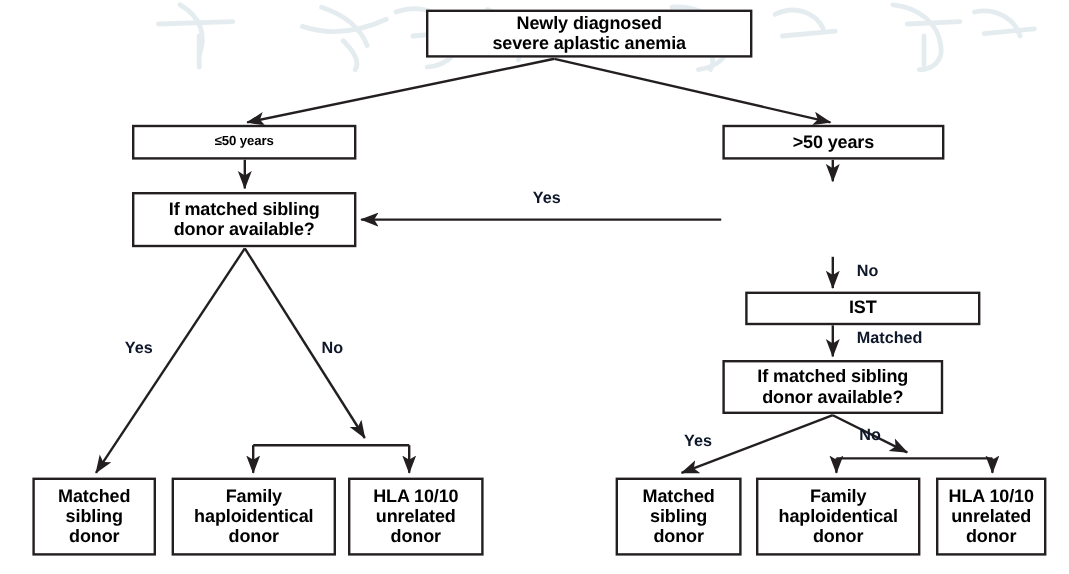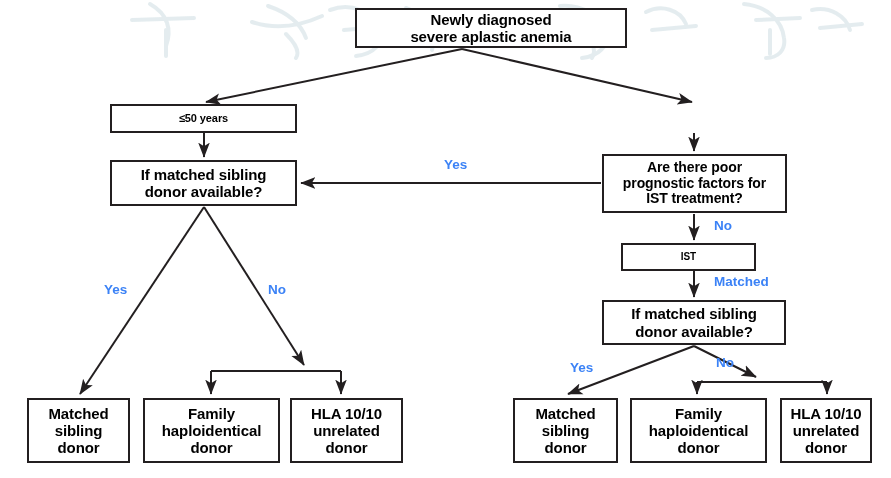--- a/index.html
+++ b/index.html
@@ -45,21 +45,21 @@
     justify-content: center;
     text-align: center;
     color: #000000;
     font-weight: bold;
     line-height: 1.14;
     white-space: pre-line;
     letter-spacing: -0.1px;
   }
   .edge-label {
     position: absolute;
-    color: #3b82f6;
+    color: #0f172a;
     font-weight: bold;
     font-size: 13.5px;
     white-space: nowrap;
     background: transparent;
   }
 </style>
 </head>
 <body>
 
 <div id="canvas">
@@ -126,29 +126,27 @@
       <path d="M697,382 L697,394" marker-end="url(#ah)"></path>
       <path d="M827,382 L827,394" marker-end="url(#ah)"></path>
     </g>
   </svg>
 
   <div class="node" style="left:340px; top:8px; width:272px; height:40px; font-size:15px;margin-left:15px;">Newly diagnosed
 severe aplastic anemia</div>
 
   <div class="node" style="left:110px; top:104px; width:187px; height:29px; font-size:11px;">≤50 years</div>
 
+  <div class="node" style="left:602px; top:104px; width:185px; height:29px; font-size:15px;">&gt;50 years</div>
 
   <div class="node" style="left:110px; top:160px; width:187px; height:46px; font-size:15px;">If matched sibling
 donor available?</div>
 
-  <div class="node" style="left:602px; top:154px; width:185px; height:59px; font-size:14px;">Are there poor
-prognostic factors for
-IST treatment?</div>
 
-  <div class="node" style="left:621px; top:243px; width:135px; height:28px; font-size:10px;">IST</div>
+  <div class="node" style="left:621px; top:243px; width:196px; height:28px; font-size:15px;">IST</div>
 
   <div class="node" style="left:602px; top:300px; width:184px; height:45px; font-size:15px;">If matched sibling
 donor available?</div>
 
   <div class="node" style="left:27px; top:398px; width:103px; height:65px; font-size:15px;">Matched
 sibling
 donor</div>
 
   <div class="node" style="left:143px; top:398px; width:137px; height:65px; font-size:15px;">Family
 haploidentical

